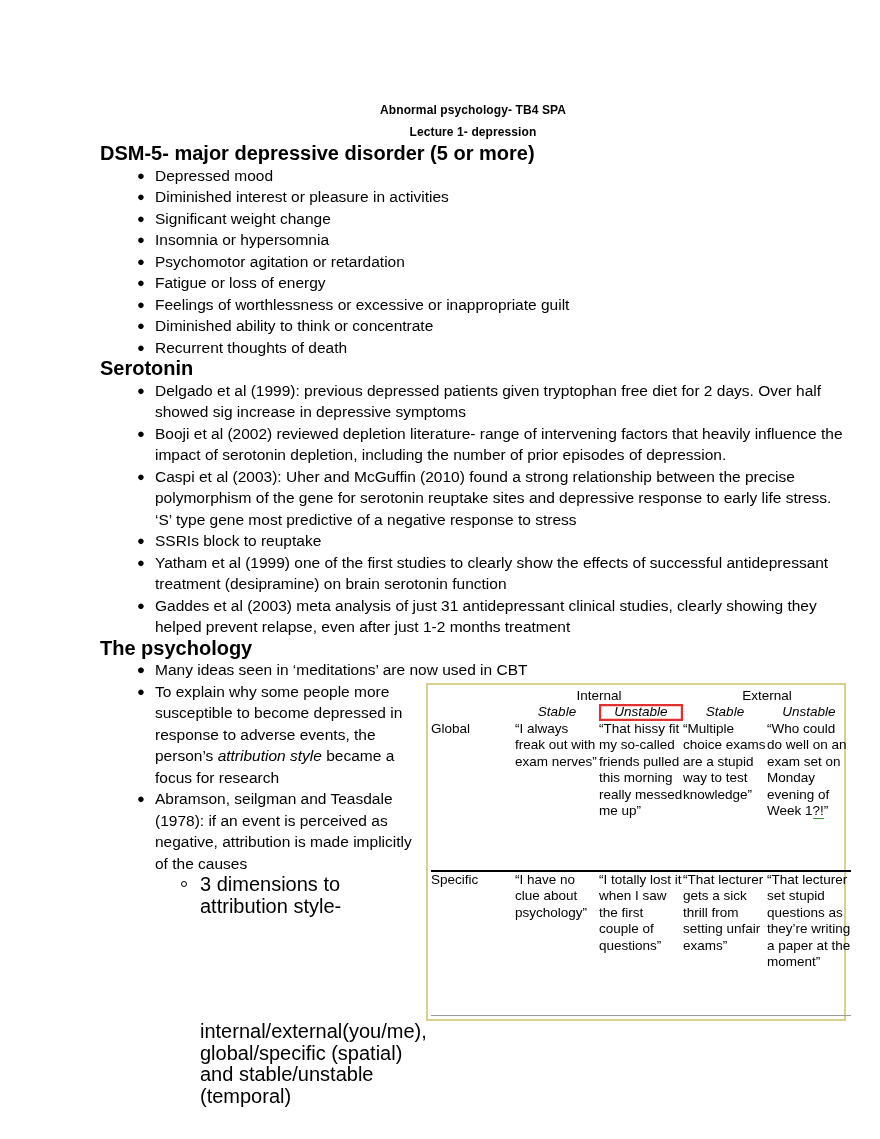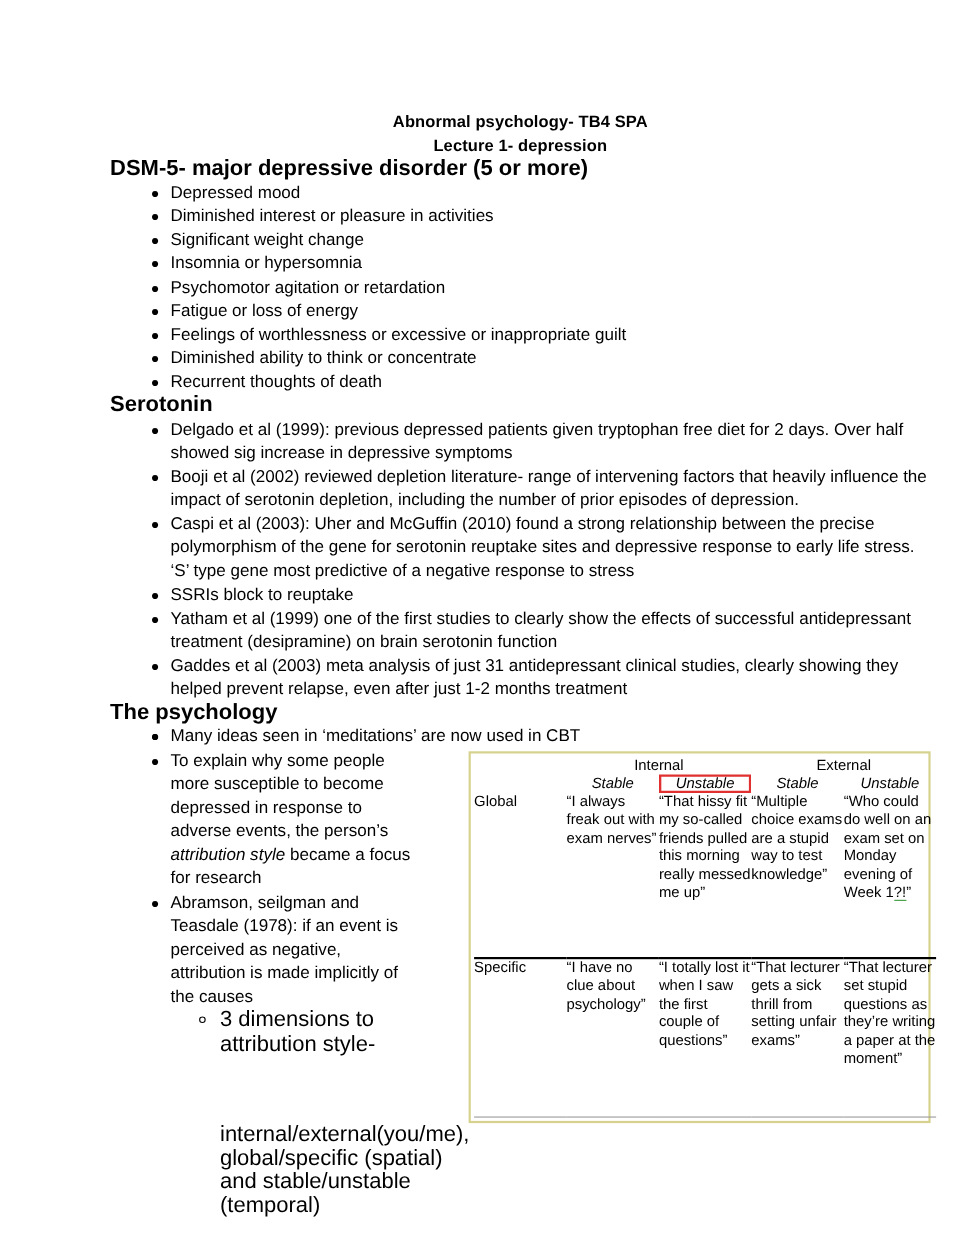--- a/index.html
+++ b/index.html
@@ -23,21 +23,21 @@
     position: absolute;
     left: 100px;
     top: 100px;
     width: 746px;
   }
 
   
   .title-line {
     text-align: center;
     font-weight: bold;
-    font-size: 15px;
+    font-size: 12px;
     line-height: 21.5px;
     letter-spacing: 0.1px;
   }
   .section-head {
     font-weight: bold;
     font-size: 20px;
     line-height: 21.5px;
     margin-top: 0px;
   }
 
@@ -95,21 +95,20 @@
     margin-top: 2px;
   }
 
   
   .tbl-frame {
     width: 420px;
     border: 2px solid #d6d28e;
     background: #ffffff;
     padding: 3px;
     box-sizing: border-box;
-    margin-left: 43px;
   }
   table.attr {
     border-collapse: collapse;
     table-layout: fixed;
     width: 100%;
     font-size: 13.5px;
     line-height: 16.5px;
   }
   table.attr td, table.attr th {
     border: 0;

